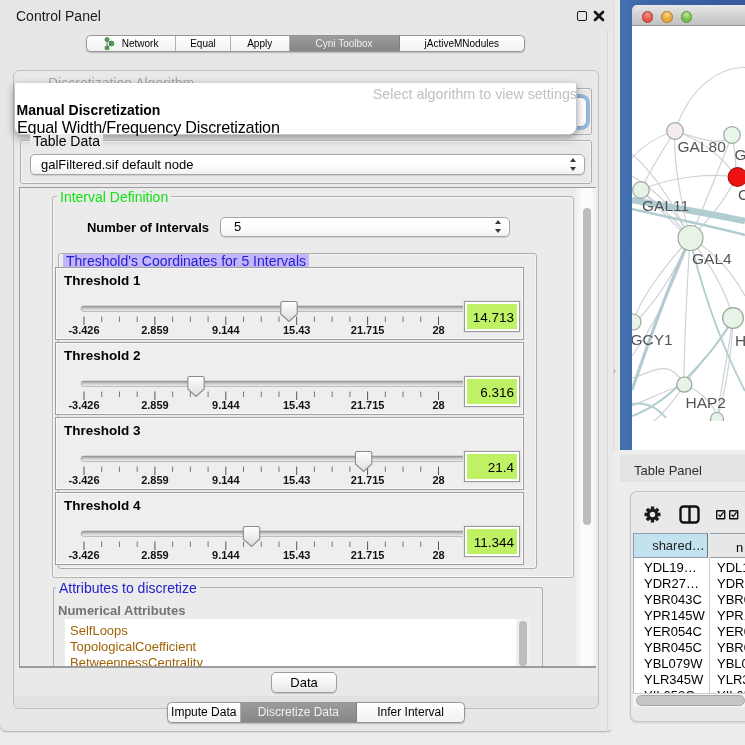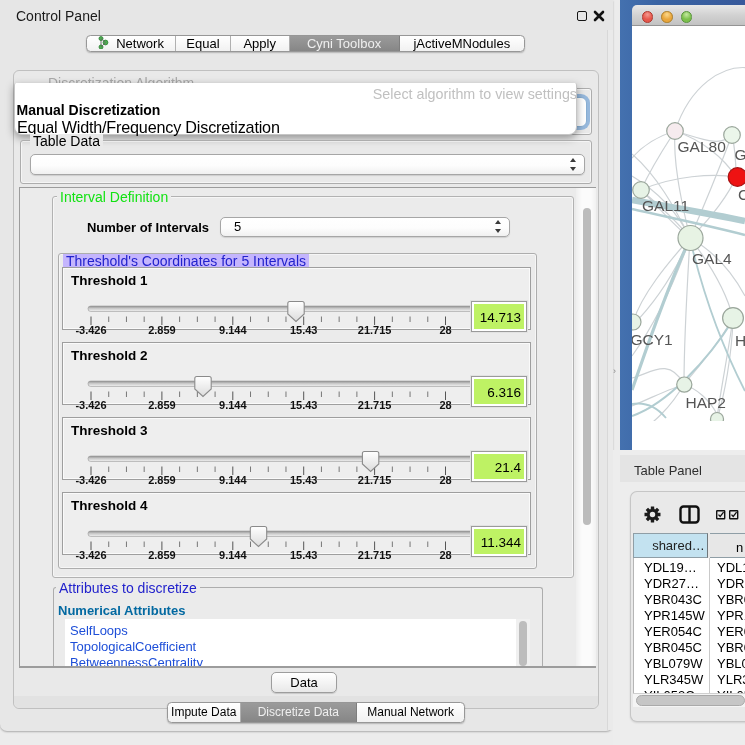--- a/index.html
+++ b/index.html
@@ -6,24 +6,24 @@
   font-family:"Liberation Sans", sans-serif; }
 .a { position:absolute; }
 .grpt { position:absolute; font-size:14px; color:#000; background:#e9e9e9; padding:0 3px; line-height:14px; white-space:nowrap; }
 .grp { position:absolute; border:1px solid #adadad; border-radius:3px; box-shadow: inset 0 0 0 1px rgba(255,255,255,0.55); }
 .combo { position:absolute; background:linear-gradient(#ffffff,#fdfdfd 55%,#f0f0f0); border:1px solid #a6a6a6; border-radius:5px; box-shadow:0 1px 1px rgba(0,0,0,0.12); }
 .combo .tx { position:absolute; left:13px; top:0; bottom:0; display:flex; align-items:center; font-size:13px; color:#000; }
 .spin { position:absolute; width:12px; }
 .spin .u { position:absolute; left:3px; width:0; height:0; border-left:3.7px solid transparent; border-right:3.7px solid transparent; border-bottom:4.6px solid #3a3a3a; }
 .spin .d { position:absolute; left:3px; width:0; height:0; border-left:3.7px solid transparent; border-right:3.7px solid transparent; border-top:4.6px solid #3a3a3a; }
 .seg { position:absolute; display:flex; border:1px solid #979797; border-radius:4.5px; background:linear-gradient(#ffffff,#f1f1f1); box-shadow:0 1px 1.5px rgba(0,0,0,0.22); overflow:hidden; }
-.seg > div { display:flex; align-items:center; justify-content:center; font-size:13px; color:#000; border-right:1px solid #b0b0b0; }
+.seg > div { display:flex; align-items:center; justify-content:center; font-size:10px; color:#000; border-right:1px solid #b0b0b0; }
 .seg > div:last-child { border-right:none; }
 .seg > div.on { background:linear-gradient(#9b9b9b,#868686); color:#efefef; border-right-color:#7e7e7e; }
-.thr { position:absolute; left:62px; width:469px; height:63px; background:#eeeeee; border:1px solid #9e9e9e; box-shadow: inset 0 0 0 1px #fafafa; padding-left: 26px; }
+.thr { position:absolute; left:55px; width:469px; height:73px; background:#eeeeee; border:1px solid #9e9e9e; box-shadow: inset 0 0 0 1px #fafafa; padding-left: 26px; }
 .thr .lb { position:absolute; left:8px; top:5px; font-size:13.5px; font-weight:bold; color:#000; }
 .vbox { position:absolute; left:408px; top:33px; width:56px; height:31px; background:#bef264; border:1px solid #9a9a9a; box-shadow: inset 0 0 0 2px #fff, 0 0 0 1px #e2e2e2; }
 .vbox span { position:absolute; right:5px; top:50%; transform:translateY(-50%); font-size:13.5px; color:#000; }
 </style></head>
 <body>
 
 <div class="a" style="left:0;top:0;width:613px;height:731px;background:#e7e7e7;border-radius:0 0 7px 7px;box-shadow:0 1px 2px rgba(0,0,0,0.28);"></div>
 <div class="a" style="left:0;top:0;width:613px;height:30px;background:#e6e6e6;"></div>
 <div class="a" style="left:16px;top:7.5px;font-size:14px;color:#1a1a1a;">Control Panel</div>
 <div class="a" style="left:577px;top:11px;width:10px;height:10px;border:1.6px solid #151515;border-radius:2px;"></div>
@@ -50,20 +50,21 @@
 <div class="grp" style="left:20px;top:88px;width:572px;height:47px;"></div>
 <div class="grpt" style="left:45px;top:76px;color:#a8a8a8;">Discretization Algorithm</div>
 <div class="a" style="left:330px;top:97px;width:257px;height:30px;background:#fff;border:1px solid #88aed2;border-radius:6px;box-shadow:0 0 0 3px rgba(106,158,214,0.65);"></div>
 <div class="a" style="left:14px;top:83px;width:563px;height:51.5px;background:#ffffff;border:1px solid #c6c6c6;border-top:none;border-radius:2px 2px 8px 8px;box-shadow:0 3px 8px rgba(0,0,0,0.38);"></div>
 <div class="a" style="left:14px;top:85.5px;width:563px;text-align:right;font-size:14.3px;color:#c0c0c0;">Select algorithm to view settings</div>
 <div class="a" style="left:16.5px;top:102px;font-size:14px;font-weight:bold;color:#000;">Manual Discretization</div>
 <div class="a" style="left:17px;top:117.5px;font-size:16.2px;letter-spacing:-0.2px;color:#000;">Equal Width/Frequency Discretization</div>
 <div class="grp" style="left:20px;top:140px;width:572px;height:44px;"></div>
 <div class="grpt" style="left:30px;top:133.5px;">Table Data</div>
 <div class="combo" style="left:30px;top:154px;width:555px;height:20.5px;">
+    <div class="tx" style="left:10px;">galFiltered.sif default node</div>
     <div class="spin" style="right:5px;top:0;height:100%;">
       <div class="u" style="top:2.6px;"></div>
       <div class="d" style="bottom:2.6px;"></div>
     </div>
   </div>
 <div class="a" style="left:19px;top:187px;width:577px;height:480px;background:#ebebeb;border:1px solid #9c9c9c;"></div>
 <div class="a" style="left:575.5px;top:188px;width:20px;height:478px;background:linear-gradient(90deg,#efefef,#fbfbfb 30%,#fbfbfb 75%,#f1f1f1);"></div>
 <div class="a" style="left:583px;top:208px;width:8px;height:317px;background:#bcbcbc;border-radius:4px;"></div>
 <div class="grp" style="left:52px;top:196px;width:522px;height:382px;border-color:#b2b2b2;background:transparent;"></div>
 <div class="grpt" style="left:57px;top:190px;color:#12e212;background:#ebebeb;">Interval Definition</div>
@@ -264,35 +265,35 @@
       <text x="311.60" y="65.5" font-family="Liberation Sans, sans-serif" font-size="11" font-weight="bold" fill="#111" text-anchor="middle">21.715</text>
       <text x="382.50" y="65.5" font-family="Liberation Sans, sans-serif" font-size="11" font-weight="bold" fill="#111" text-anchor="middle">28</text>
       <path d="M 189.30,33.5 L 201.70,33.5 Q 203.70,33.5 203.70,35.5 L 203.70,46 L 195.50,53.5 L 187.30,46 L 187.30,35.5 Q 187.30,33.5 189.30,33.5 Z" fill="url(#th)" stroke="#8a8a8a" stroke-width="1.1"></path>
     </svg>
 <div class="vbox">
       <span>11.344</span>
     </div>
 </div>
 <div class="a" style="left:53px;top:587px;width:490px;height:79px;border:1px solid #adadad;border-bottom:none;border-radius:3px 3px 0 0;"></div>
 <div class="grpt" style="left:56px;top:581px;color:#2222cc;background:#ebebeb;">Attributes to discretize</div>
-<div class="a" style="left:58px;top:602.5px;font-size:13px;font-weight:bold;color:#0369a1;">Numerical Attributes</div>
+<div class="a" style="left:58px;top:602.5px;font-size:13px;font-weight:bold;color:#737373;">Numerical Attributes</div>
 <div class="a" style="left:65px;top:619px;width:450.5px;height:47.5px;background:#fff;overflow:hidden;">
-    <div style="position:absolute;left:5px;top:3.5px;font-size:13px;color:#1d4ed8;line-height:16.1px;white-space:pre;">SelfLoops
+    <div style="position:absolute;left:5px;top:3.5px;font-size:13px;color:#a16207;line-height:16.1px;white-space:pre;">SelfLoops
 TopologicalCoefficient
 BetweennessCentrality</div>
   </div>
 <div class="a" style="left:515.5px;top:619px;width:14.5px;height:47.5px;background:#f0f0f0;"></div>
 <div class="a" style="left:518.5px;top:621px;width:8.5px;height:45px;background:#bdbdbd;border-radius:4px;"></div>
 <div class="a" style="left:19px;top:666px;width:577px;height:1.5px;background:#9c9c9c;"></div>
 <div class="a" style="left:271px;top:672px;width:66px;height:21px;background:linear-gradient(#ffffff,#f4f4f4 50%,#e8e8e8);border:1px solid #9d9d9d;border-radius:5px;box-shadow:0 1px 1px rgba(0,0,0,0.15);display:flex;align-items:center;justify-content:center;font-size:13px;color:#000;">Data</div>
 <div class="a" style="left:14px;top:696px;width:584px;height:12px;background:#e2e2e2;border-radius:0 0 6px 6px;"></div>
 <div class="seg" style="left:167px;top:702px;width:298px;height:20.5px;">
 <div style="width:73px;font-size:12px;">Impute Data</div>
 <div class="on" style="width:117.5px;font-size:12px;">Discretize Data</div>
-<div style="width:107.5px;font-size:12px;">Manual Network</div>
+<div style="width:107.5px;font-size:12px;">Infer Interval</div>
 </div>
 <div class="a" style="left:613px;top:366px;font-size:9px;color:#888;">›</div>
 <div class="a" style="left:620px;top:0;width:125px;height:450px;background:linear-gradient(90deg,#4471af,#3a64a4 30%,#37599b);"></div>
 <div class="a" style="left:632px;top:5px;width:113px;height:21px;background:linear-gradient(#e8e8e8,#d2d2d2 50%,#c2c2c2);border-bottom:1px solid #949494;border-radius:5px 0 0 0;"></div>
 <div class="a" style="left:641.7px;top:11.3px;width:11.6px;height:11.6px;border-radius:50%;background:radial-gradient(circle at 50% 26%, #f49a90, #e6574b 55%, #e6574b);border:1px solid #ad342a;"></div>
 <div class="a" style="left:661.2px;top:11.3px;width:11.6px;height:11.6px;border-radius:50%;background:radial-gradient(circle at 50% 26%, #fbd88b, #e9a63c 55%, #e9a63c);border:1px solid #ac7c22;"></div>
 <div class="a" style="left:680.7px;top:11.3px;width:11.6px;height:11.6px;border-radius:50%;background:radial-gradient(circle at 50% 26%, #c4e8a0, #7cc04c 55%, #7cc04c);border:1px solid #56933a;"></div>
 <div class="a" style="left:632px;top:26px;width:113px;height:456px;background:#ffffff;overflow:hidden;">
 <svg width="113" height="395" style="position:absolute;left:0;top:0">
       <path d="M43,105 C 58,60 90,38 118,42" stroke="#cdd2d5" stroke-width="1.2" fill="none"></path>

